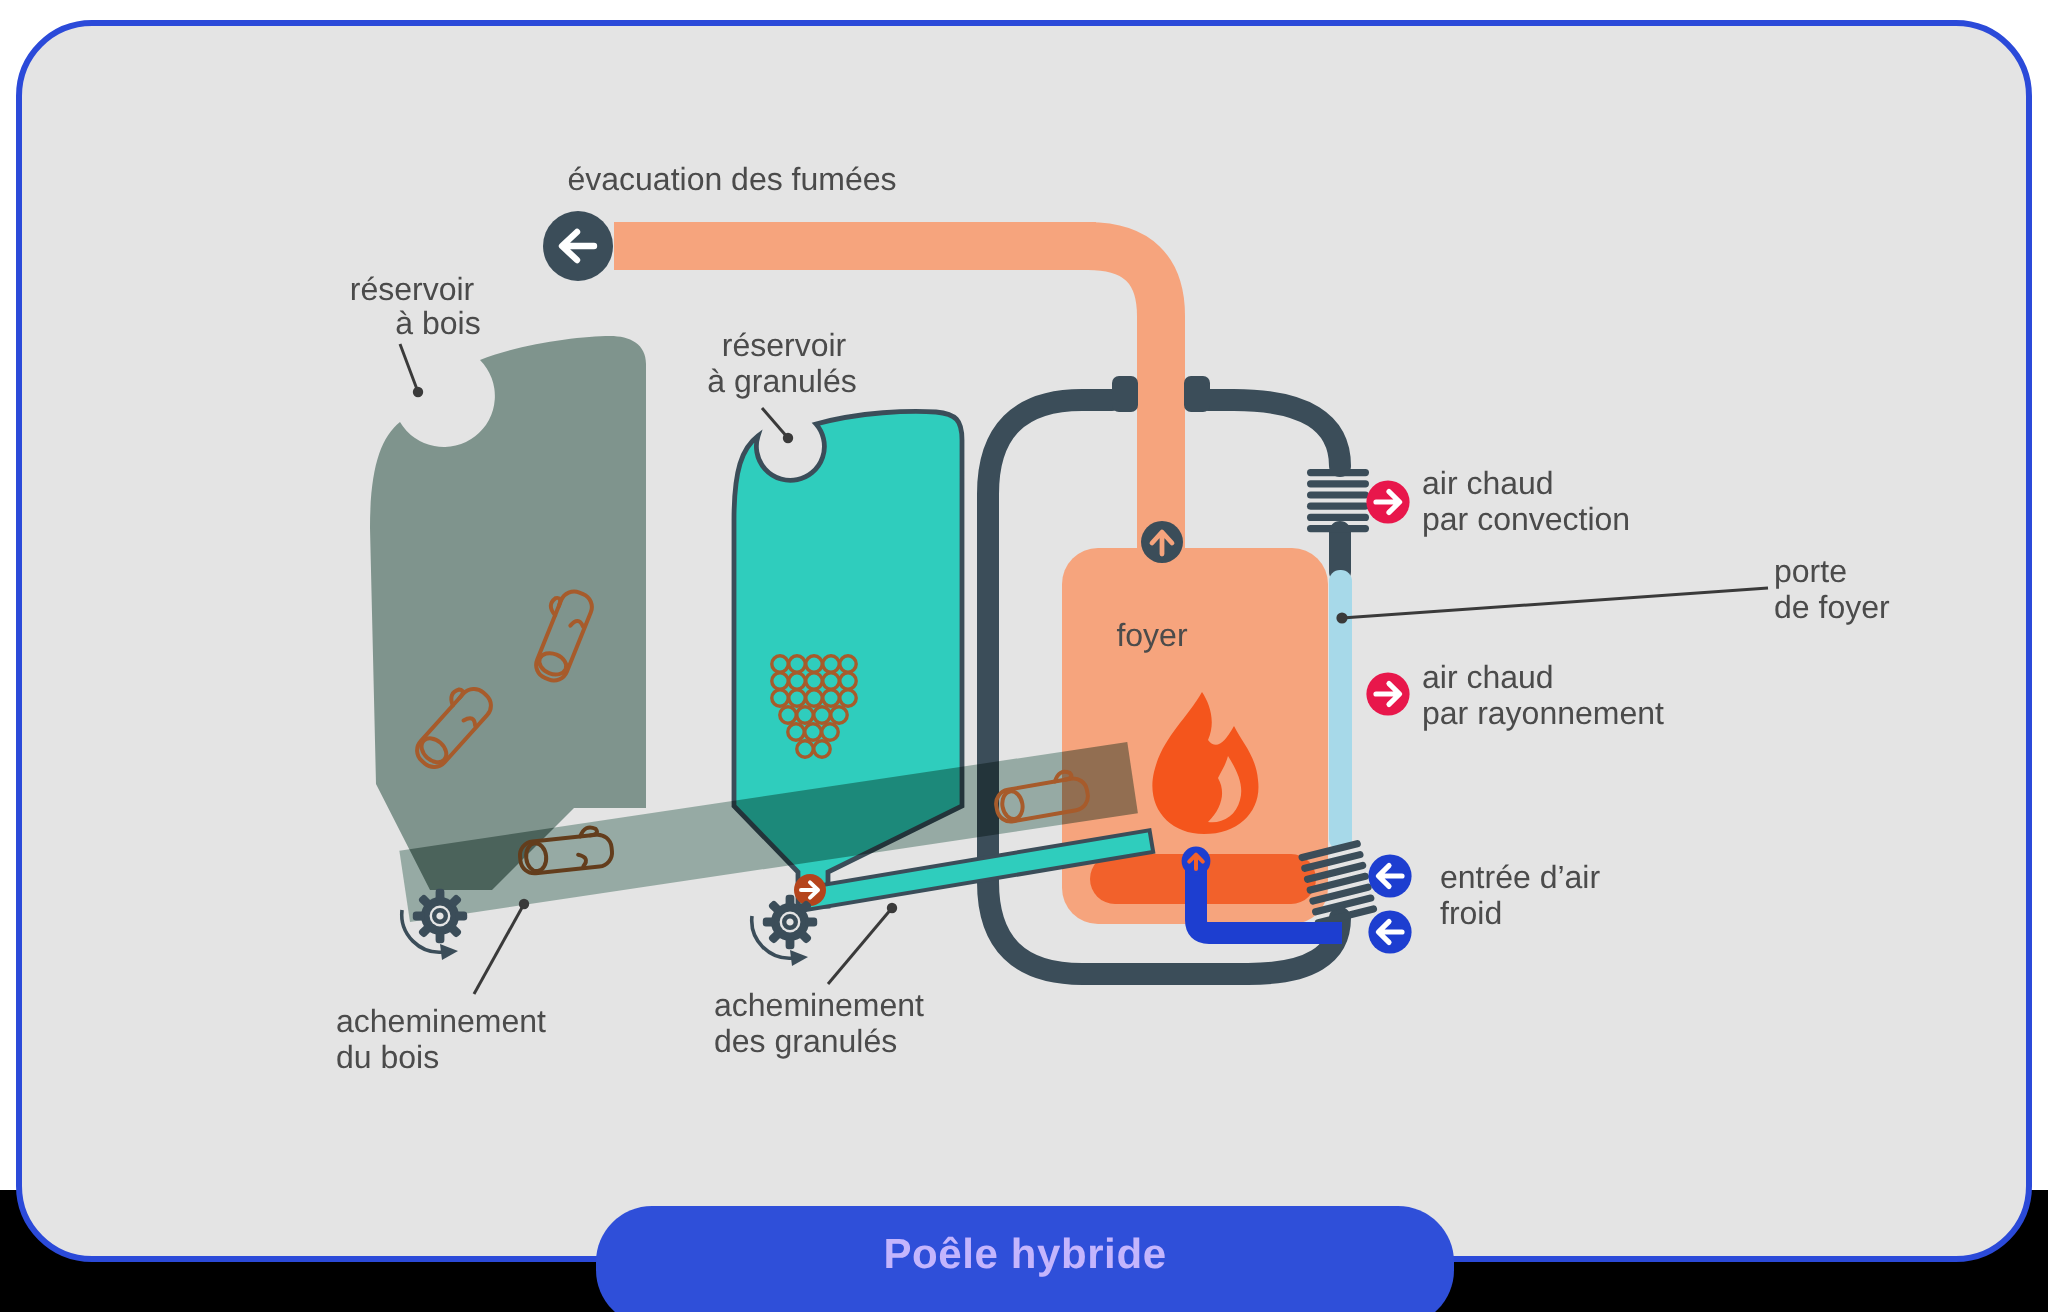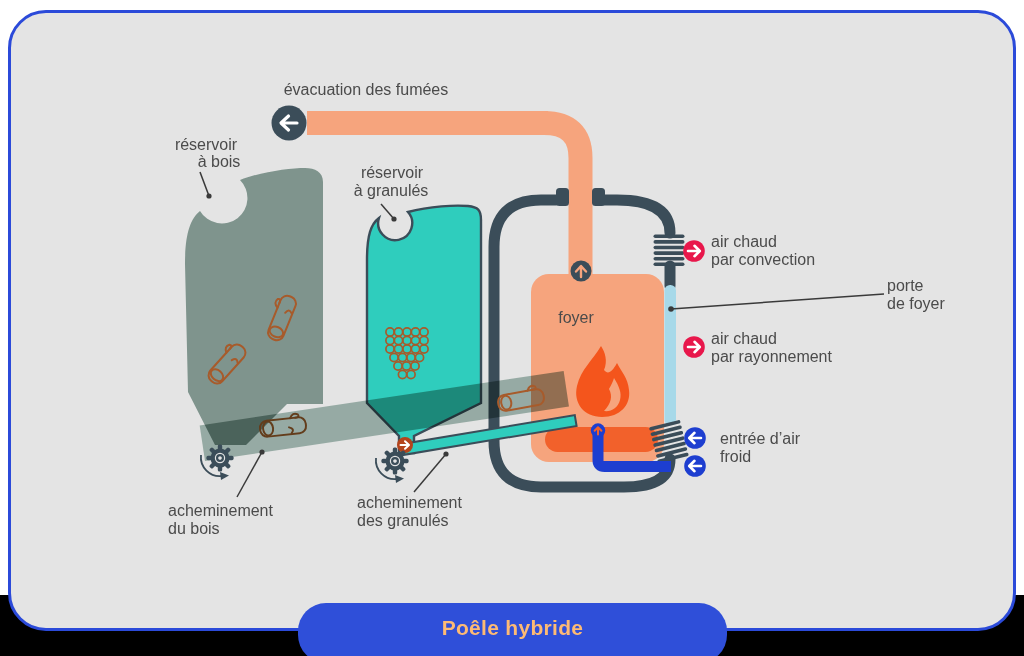--- a/index.html
+++ b/index.html
@@ -14,21 +14,21 @@
     background:var(--card_bg);
     border:3px solid var(--card_border);
     border-radius:38px;z-index:2;
   }
   .title-pill{
     position:absolute;left:298px;top:603px;width:429px;height:60px;
     background:var(--title_bg);border-radius:28px;z-index:5;
     display:flex;align-items:flex-start;justify-content:center;
   }
   .title-pill span{
-    margin-top:13px;color:#fdba74;font-size:21px;font-weight:700;letter-spacing:.3px;
+    margin-top:13px;color:#c4b5fd;font-size:21px;font-weight:700;letter-spacing:.3px;
   }
   svg.diagram{position:absolute;left:0;top:0;z-index:4;}
   text{fill:var(--text);font-size:16px;font-family:"Liberation Sans",sans-serif;}
   .t-mid{text-anchor:middle;}
   .f-wood{fill:var(--wood);}
   .f-teal{fill:var(--teal);stroke:var(--outline);stroke-width:2.4;}
   .f-slate{fill:var(--outline);}
   .s-slate{stroke:var(--outline);fill:none;}
   .s-brown{stroke:var(--line_art);stroke-width:2;fill:none;stroke-linecap:round;}
   .pipe{stroke:var(--hot);stroke-width:24;fill:none;}

